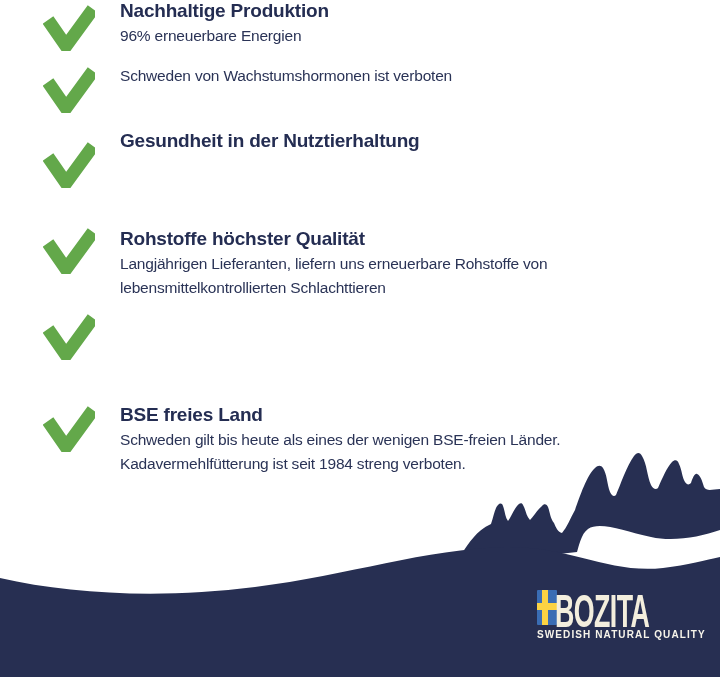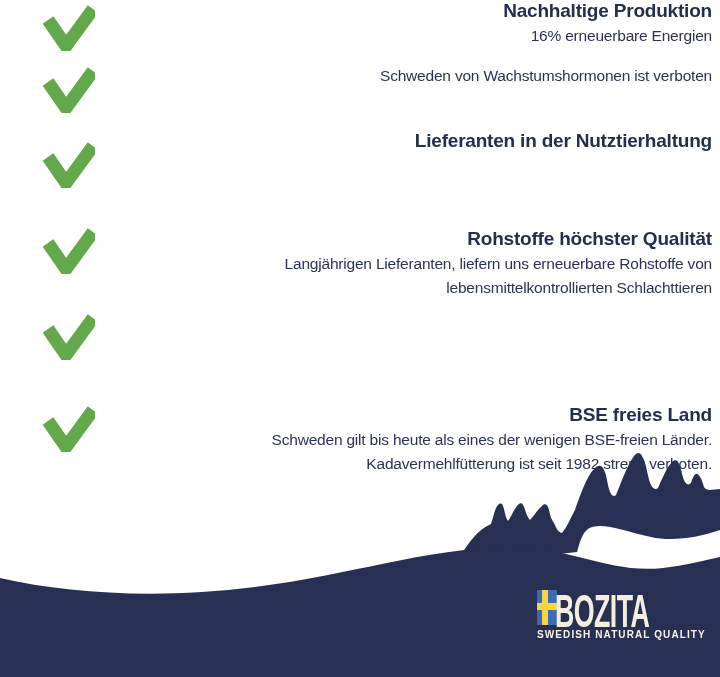--- a/index.html
+++ b/index.html
@@ -1,21 +1,20 @@
 <!DOCTYPE html>
 <html><head>
 <meta charset="utf-8">
 <style>
   html,body{margin:0;padding:0;background:#ffffff;}
   .canvas{
     position:relative;width:720px;height:677px;overflow:hidden;
     background:#ffffff;
     font-family:"Liberation Sans",sans-serif;
     color:#242d52;
-    text-align:right;
   }
   .feature-row{
     position:absolute;left:43px;right:8px;
     display:flex;align-items:flex-start;
   }
   .check-wrap{flex:0 0 56px;margin-right:21px;margin-top:5px;}
   .check-wrap svg{display:block;}
   .feature-text{flex:1;}
   .feature-title{
     margin:0;font-size:19px;font-weight:bold;line-height:1.18;
@@ -54,21 +53,21 @@
 <div class="canvas">
 
   <div class="feature-row" style="top:0px">
     <span class="check-wrap">
       <svg width="52" height="46" viewBox="0 0 52 46">
         <path d="M5,15 L23,41 L50,4" fill="none" stroke="#63a84a" stroke-width="13" stroke-linecap="butt" stroke-linejoin="miter"></path>
       </svg>
     </span>
     <div class="feature-text">
       <h2 class="feature-title">Nachhaltige Produktion</h2>
-      <p class="feature-desc">16% erneuerbare Energien</p>
+      <p class="feature-desc">96% erneuerbare Energien</p>
     </div>
   </div>
 
   <div class="feature-row" style="top:62px">
     <span class="check-wrap">
       <svg width="52" height="46" viewBox="0 0 52 46">
         <path d="M5,15 L23,41 L50,4" fill="none" stroke="#63a84a" stroke-width="13" stroke-linecap="butt" stroke-linejoin="miter"></path>
       </svg>
     </span>
     <div class="feature-text">
@@ -76,21 +75,21 @@
     </div>
   </div>
 
   <div class="feature-row" style="top:130px">
     <span class="check-wrap" style="margin-top:12px">
       <svg width="52" height="46" viewBox="0 0 52 46">
         <path d="M5,15 L23,41 L50,4" fill="none" stroke="#63a84a" stroke-width="13" stroke-linecap="butt" stroke-linejoin="miter"></path>
       </svg>
     </span>
     <div class="feature-text">
-      <h2 class="feature-title">Lieferanten in der Nutztierhaltung</h2>
+      <h2 class="feature-title">Gesundheit in der Nutztierhaltung</h2>
     </div>
   </div>
 
   <div class="feature-row" style="top:228px">
     <span class="check-wrap" style="margin-top:0px">
       <svg width="52" height="46" viewBox="0 0 52 46">
         <path d="M5,15 L23,41 L50,4" fill="none" stroke="#63a84a" stroke-width="13" stroke-linecap="butt" stroke-linejoin="miter"></path>
       </svg>
     </span>
     <div class="feature-text">
@@ -112,21 +111,21 @@
 
   <div class="feature-row" style="top:404px">
     <span class="check-wrap" style="margin-top:2px">
       <svg width="52" height="46" viewBox="0 0 52 46">
         <path d="M5,15 L23,41 L50,4" fill="none" stroke="#63a84a" stroke-width="13" stroke-linecap="butt" stroke-linejoin="miter"></path>
       </svg>
     </span>
     <div class="feature-text">
       <h2 class="feature-title">BSE freies Land</h2>
       <p class="feature-desc">Schweden gilt bis heute als eines der wenigen BSE-freien Länder.
-Kadavermehlfütterung ist seit 1982 streng verboten.</p>
+Kadavermehlfütterung ist seit 1984 streng verboten.</p>
     </div>
   </div>
 
   <svg class="bottom-art" viewBox="0 437 720 240" preserveAspectRatio="none">
     <path fill="#272f52" d="
       M462,553
       C469,543 476,531 491,524
       C494,515 495,508 498,505
       C500,503 502,503 503,506
       C505,511 505,517 508,521

